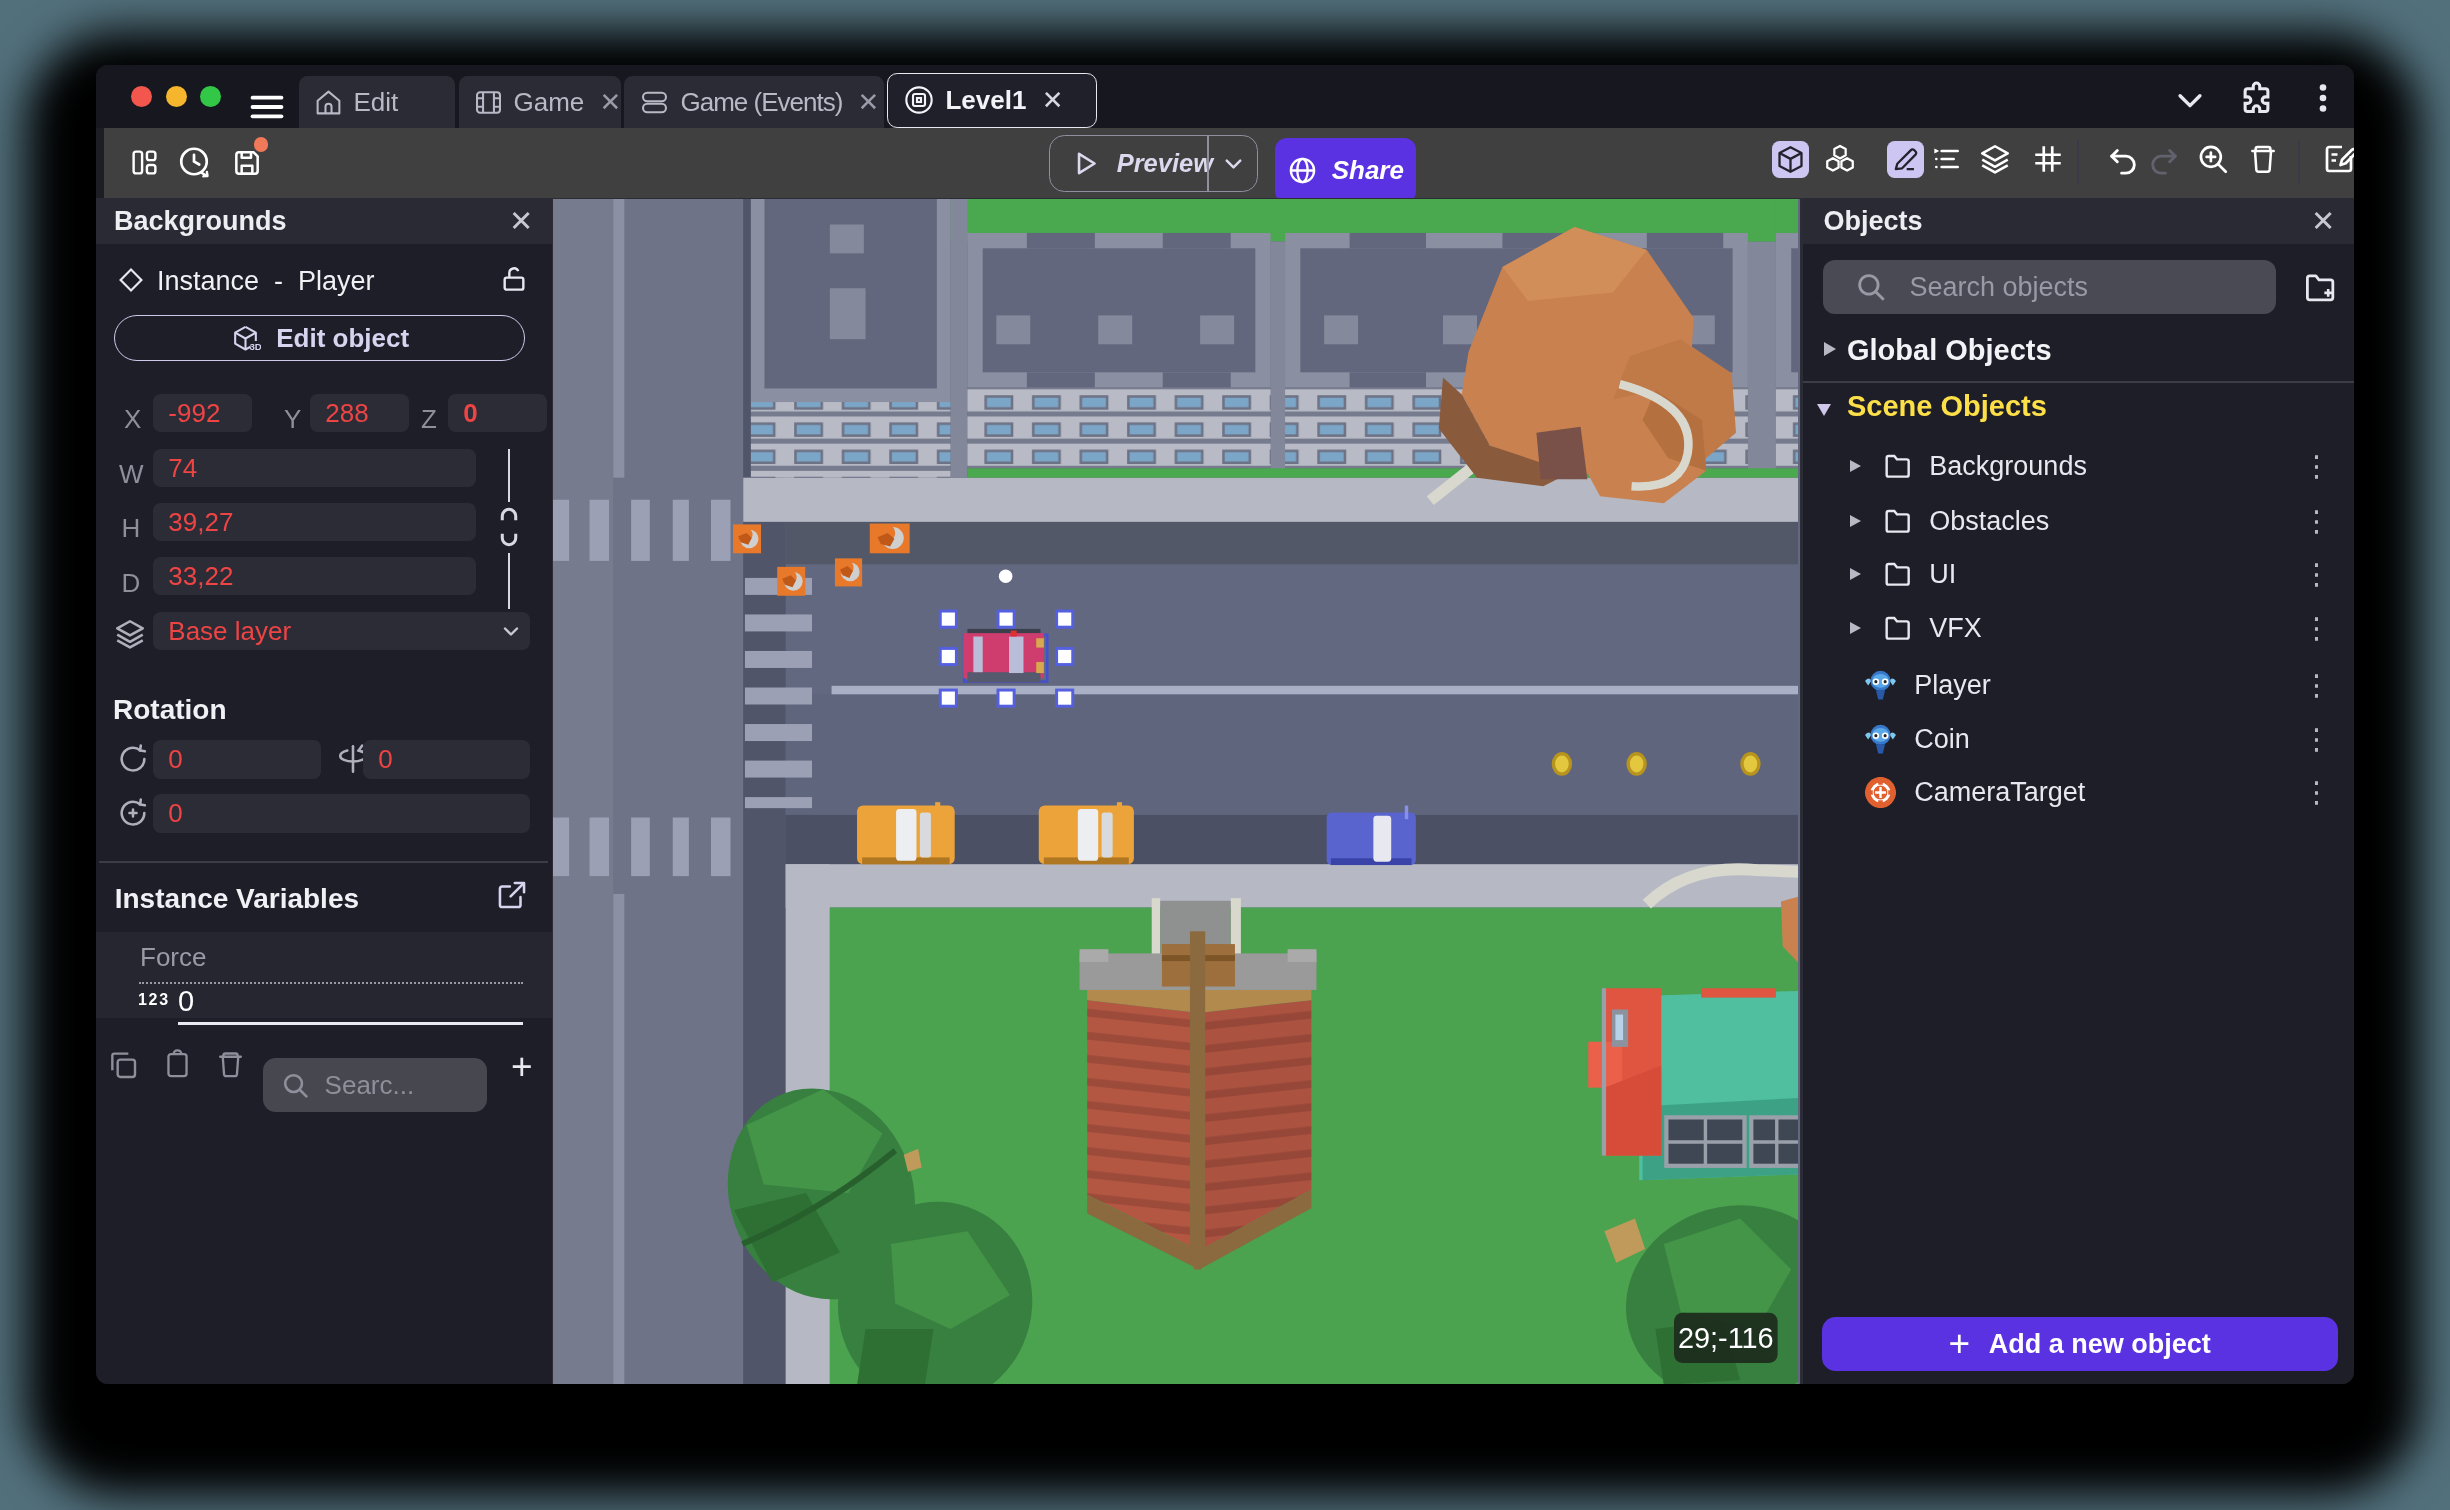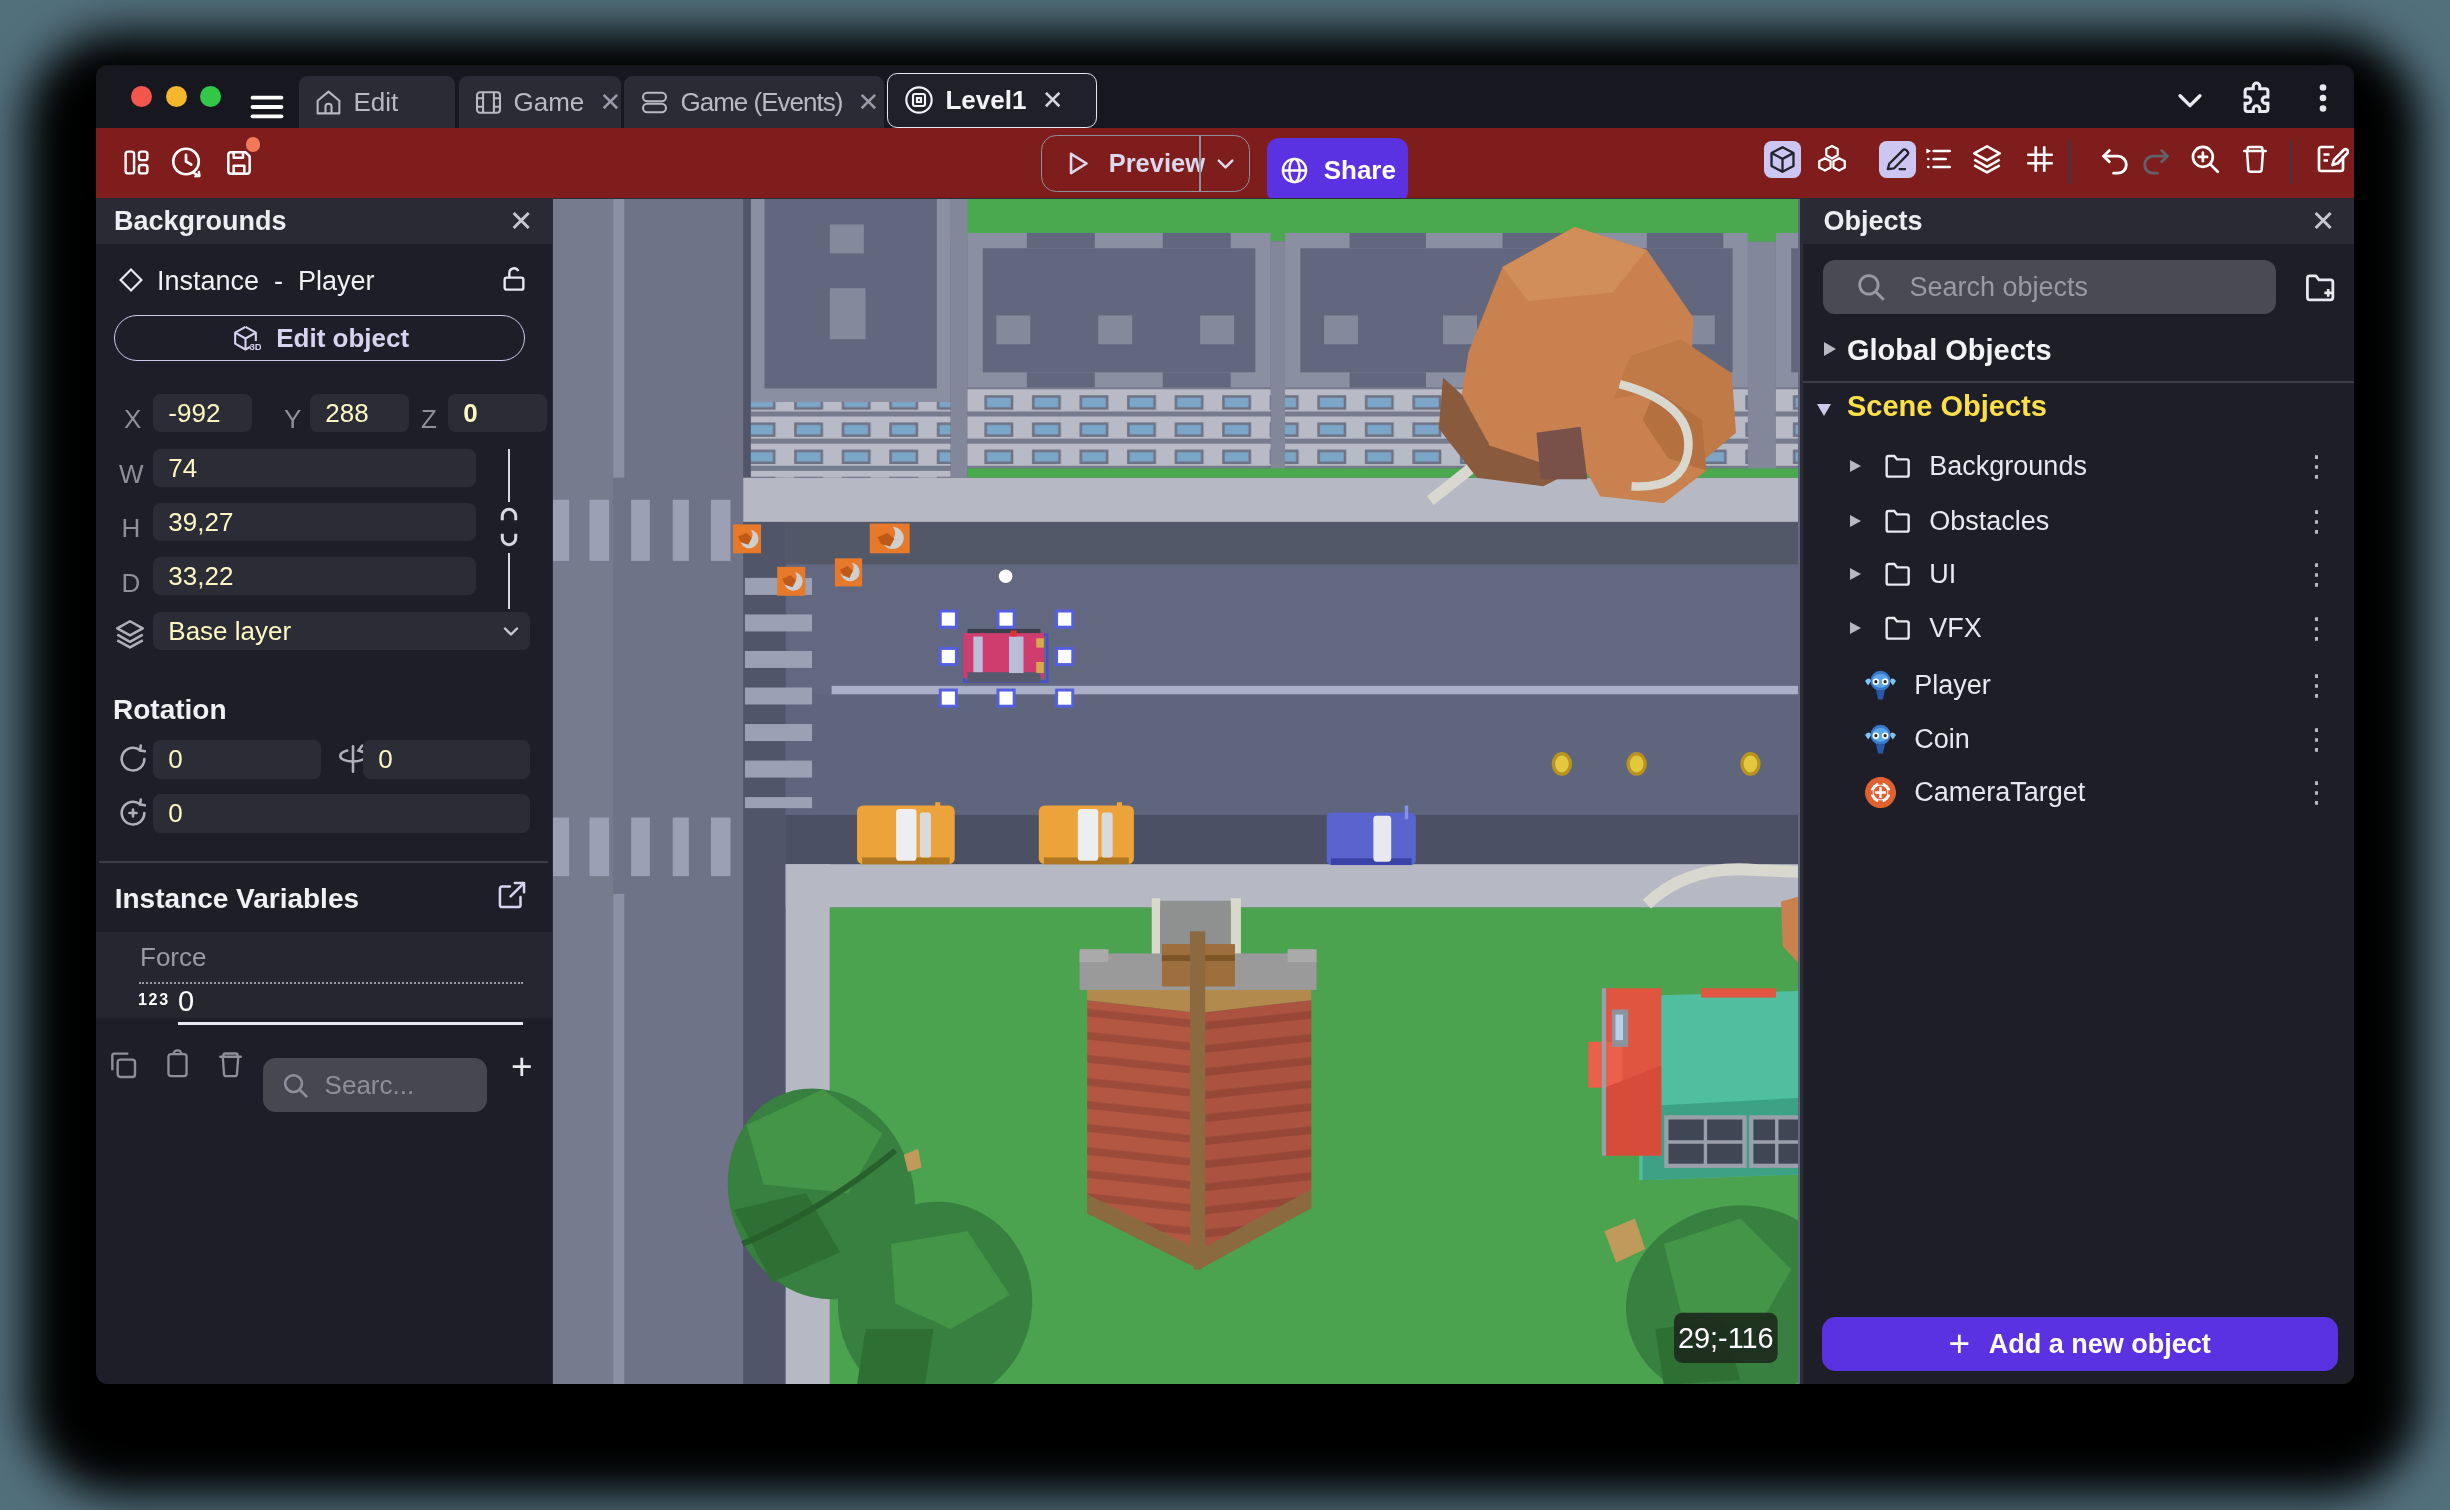--- a/index.html
+++ b/index.html
@@ -12,35 +12,35 @@
 
 #titlebar { position:absolute; left:0; top:0; width:100%; height:63px; background:#17171f; }
 .tl { position:absolute; top:21px; width:21px; height:21px; border-radius:50%; }
 #burger { position:absolute; left:154px; top:25px; width:34px; height:34px; }
 .tab { position:absolute; top:11px; height:52px; background:#2b2b35; border-radius:8.5px 8.5px 0 0;
   display:flex; align-items:center; color:#b8b9c5; font-size:26px; white-space:nowrap; overflow:hidden; }
 .tab svg { margin:0 10.2px 0 15.3px; flex:none; }
 .tab .x { font-size:26px; margin:0 12px 0 15.3px; color:#9a9aa8; }
 #tab-level { background:#20202b; border:1.7px solid #e8e8f0; border-radius:10.2px; color:#f2f2f8; top:7.6px; height:55px;}
 
-#toolbar { position:absolute; left:0; top:63px; width:100%; height:71px; background:#7f1d1d; }
+#toolbar { position:absolute; left:8px; top:63px; width:100%; height:71px; background:#404040;font-style:italic; }
 .ticon { position:absolute; top:13.6px; }
 #previewbtn { position:absolute; left:945px; top:6.8px; width:209px; height:57px;
   border:1.7px solid #8f8f9e; border-radius:15.3px; display:flex; align-items:center; color:#dcd9ee; }
 #previewbtn .sep { position:absolute; right:48px; top:0; width:1.7px; height:100%; background:#8f8f9e; }
 #sharebtn { position:absolute; left:1171px; top:10.2px; width:141px; height:65px; background:#5b32e2;
   border-radius:12px; display:flex; align-items:center; justify-content:center; color:#fff; font-weight:bold; font-size:26px; }
 .ricon { position:absolute; top:12.7px; width:37px; height:37px; display:flex; align-items:center; justify-content:center; border-radius:7.6px; }
 
 #leftpanel { position:absolute; left:0; top:133px; width:456px; height:1186px; background:#1e1e28; }
 #rightpanel { position:absolute; left:1707px; top:133px; width:551px; height:1186px; background:#1e1e28; }
 .phead { position:absolute; left:0; top:0; width:100%; height:46px; background:#2a2a34; color:#eceef2;
   font-size:27px; font-weight:bold; display:flex; align-items:center; }
 .phead .x { position:absolute; right:18.7px; color:#c8c8d2; font-weight:normal; font-size:29px; }
-.inp { position:absolute; background:#2c2c37; border-radius:7.6px; color:#fef9c3; font-size:26px;
+.inp { position:absolute; background:#2c2c37; border-radius:7.6px; color:#ef4444; font-size:26px;
   display:flex; align-items:center; padding-left:15.3px; }
 .lab { position:absolute; color:#8f8f9c; font-size:26px; }
 .bold { font-weight:bold; }
 #canvas { position:absolute; left:456px; top:133px; width:1251px; height:1186px; background:#636881;
   border-left:1.7px solid #2b2c35; border-right:3.4px solid #2b2c35; border-top:1.7px solid #2b2c35; overflow:hidden; }
 .trow { position:absolute; left:0; width:551px; height:42px; display:flex; align-items:center; }
 .trow .arr { width:0; height:0; border-left:11px solid #b8b8c4; border-top:6.8px solid transparent;
   border-bottom:6.8px solid transparent; margin-left:47px; }
 .trow .fold { width:32px; height:32px; margin-left:21px; fill:none; stroke:#e8e8f0; stroke-width:1.8; }
 .trow .obi { width:37px; height:37px; margin-left:59px; }

